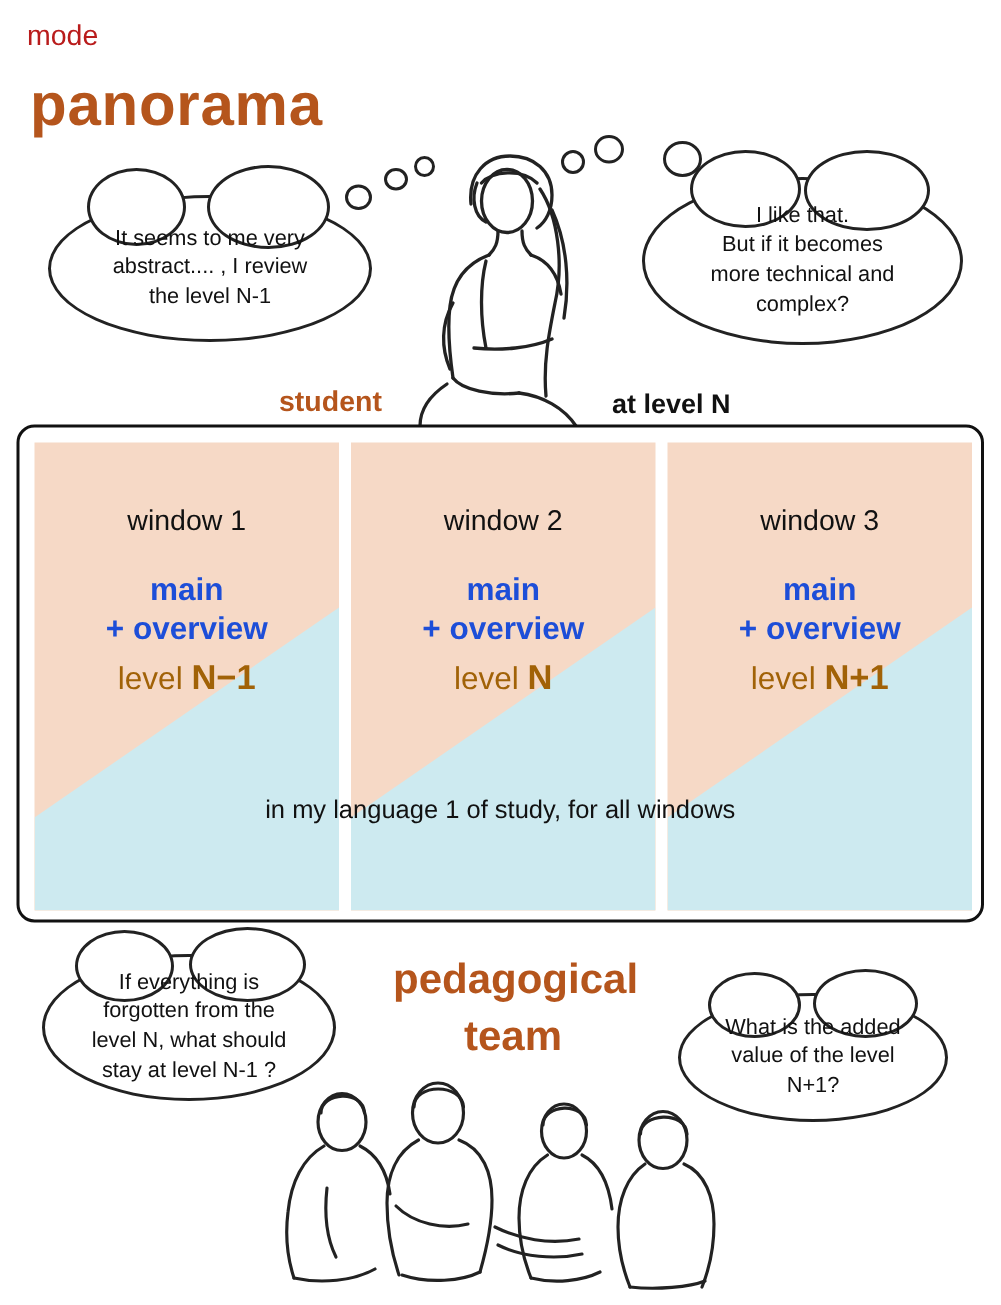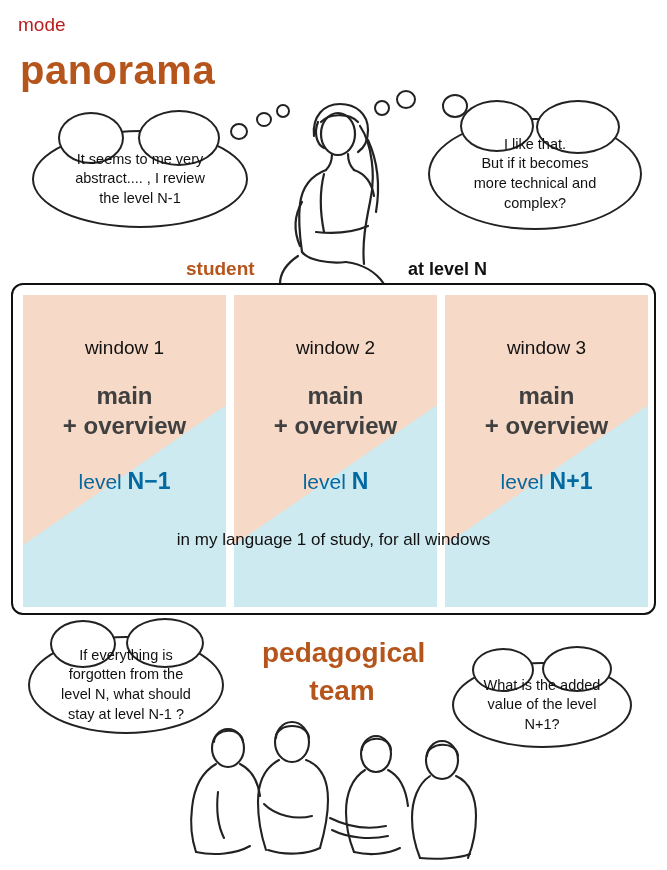--- a/index.html
+++ b/index.html
@@ -142,29 +142,29 @@
   }
   .window .content {
     position: relative;
     z-index: 2;
     text-align: center;
     padding-top: 42px;
   }
   .win-title { font-size: 19px; color: #111; }
   .win-main {
     margin-top: 22px;
-    font-size: 24px;
+    font-size: 21px;
     font-weight: bold;
-    color: #404040;
+    color: #1d4ed8;
     line-height: 1.25;
   }
   .win-level {
-    margin-top: 27px;
+    margin-top: 4px;
     font-size: 21px;
-    color: #0369a1;
+    color: #a16207;
   }
   .win-level b { font-size: 23px; }
 
   .panel-footer {
     position: absolute;
     left: 0; right: 0;
     top: 245px;
     text-align: center;
     font-size: 17px;
     color: #111;

